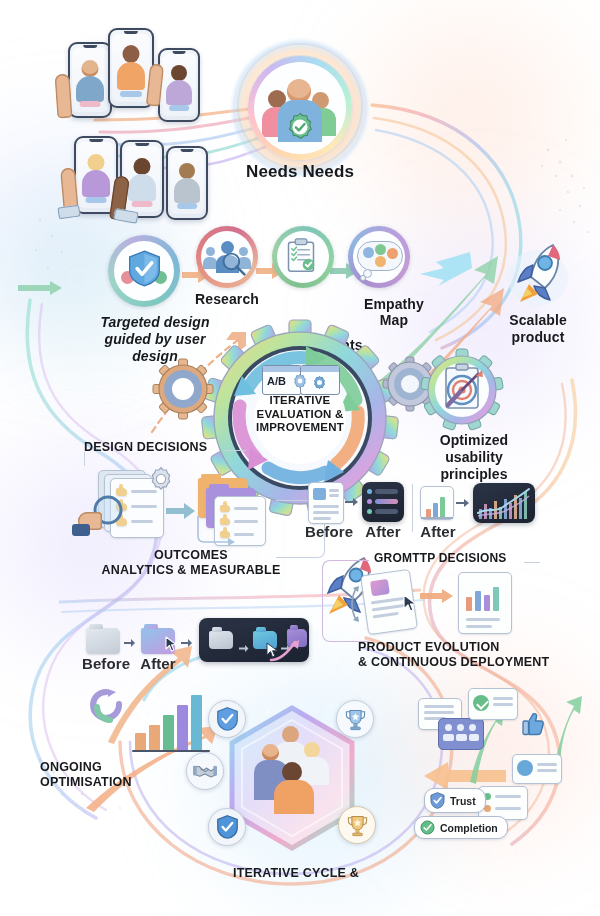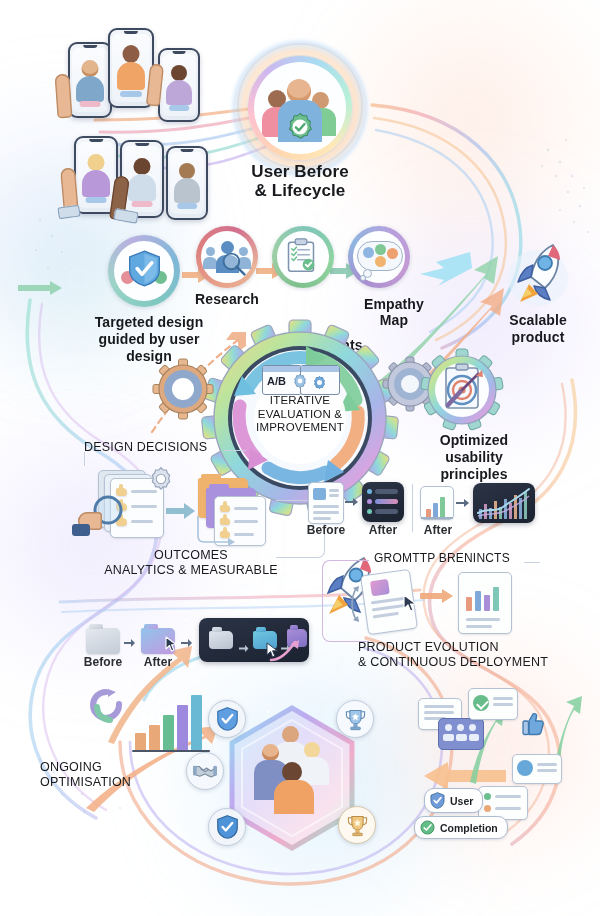--- a/index.html
+++ b/index.html
@@ -24,23 +24,23 @@
   .w5{left:140px;top:620px;width:360px;height:320px;background:radial-gradient(circle at 50% 50%, rgba(150,210,250,.30), rgba(255,255,255,0) 70%);}
   .w6{left:360px;top:600px;width:280px;height:300px;background:radial-gradient(circle at 50% 50%, rgba(255,175,150,.24), rgba(255,255,255,0) 70%);}
   .w7{left:-40px;top:160px;width:240px;height:240px;background:radial-gradient(circle at 50% 50%, rgba(160,230,220,.22), rgba(255,255,255,0) 70%);}
 
   
   .flow{position:absolute;left:0;top:0;width:600px;height:916px;pointer-events:none;}
 
   
   .lbl{position:absolute;color:#17191c;font-weight:700;line-height:1.12;letter-spacing:.1px;text-align:center;}
   .lbl.big{font-size:17px;}
-  .lbl.caps{font-weight:400;letter-spacing:.2px;}
+  .lbl.caps{font-weight:700;letter-spacing:.2px;}
   .lbl.sm{font-size:14px;font-weight:700;}
-  .lbl.xs{font-size:12px;font-weight:600;color:#2a2d31;}
+  .lbl.xs{font-size:15px;font-weight:600;color:#2a2d31;}
 
   
   .phone{position:absolute;border-radius:9px;background:linear-gradient(160deg,#f3f6fa,#e4eaf2);
          border:2.4px solid #3e4a60;box-shadow:0 2px 5px rgba(40,55,85,.22);}
   .phone .screen{position:absolute;left:2px;right:2px;top:4px;bottom:4px;border-radius:6px;
          background:linear-gradient(175deg,#fbfcfe,#eef3f9);overflow:hidden;}
   .phone .notch{position:absolute;left:50%;transform:translateX(-50%);top:1px;width:34%;height:3px;
          background:#3e4a60;border-radius:0 0 3px 3px;z-index:3;}
   .phone .btn{position:absolute;left:50%;transform:translateX(-50%);bottom:5px;width:58%;height:6px;border-radius:3px;}
   .avatar-head{position:absolute;left:50%;transform:translateX(-50%);border-radius:50%;}
@@ -323,22 +323,21 @@
       <div style="position:absolute;left:31px;top:50px;width:30px;height:30px;">
         <svg viewBox="0 0 40 40" width="30" height="30">
           <path d="M20 2 l4 3 h5 l1 5 4 3 -1 5 2 5 -4 3 -1 5 -5 1 -4 3 -5 -3 -5 -1 -1 -5 -4 -3 2 -5 -1 -5 4 -3 1 -5 h5 z" fill="#6bbf8f" stroke="#3f8a63" stroke-width="1.4" stroke-linejoin="round"></path>
           <circle cx="20" cy="20" r="10" fill="#ffffff"></circle>
           <path d="M14.5 20.5 l4 4 7.5 -8.5" fill="none" stroke="#4faa73" stroke-width="3.2" stroke-linecap="round" stroke-linejoin="round"></path>
         </svg>
       </div>
     </div>
   </div>
   <div class="lbl big" style="left:234px;top:162px;width:132px;">
-    <div>User Before</div>
-    <div>&amp; Lifecycle</div>
+    <div>Needs Needs</div>
   </div>
 
   <div class="ring" style="left:108px;top:235px;width:72px;height:72px;background:conic-gradient(from 160deg,#7fc8bf,#9dd4c8,#b8b0e0,#7fb8d8,#7fc8bf);">
     <div class="inner" style="width:60px;height:60px;position:relative;">
       <div style="position:absolute;left:7px;top:30px;width:13px;height:13px;border-radius:50%;background:#e58f98;"></div>
       <div style="position:absolute;left:40px;top:30px;width:13px;height:13px;border-radius:50%;background:#6fbf92;"></div>
       <svg viewBox="0 0 40 44" width="33" height="37" style="position:absolute;left:14px;top:9px;">
         <path d="M20 1 L38 8 V24 C38 34 29 41 20 43 C11 41 2 34 2 24 V8 Z" fill="#5fa8e0" stroke="#3a79b8" stroke-width="1.6"></path>
         <path d="M20 4 L35 10 V24 C35 32 27 38 20 40 Z" fill="#8cc4ee" opacity=".65"></path>
         <path d="M11 22 l6 7 12 -14" fill="none" stroke="#ffffff" stroke-width="4.2" stroke-linecap="round" stroke-linejoin="round"></path>
@@ -396,21 +395,21 @@
 
   <div class="lbl sm" style="left:187px;top:292px;width:80px;">
     <span>Research</span>
   </div>
   <div class="lbl sm" style="left:268px;top:290px;width:94px;margin-top:48px;">
     <span>Requirements</span>
   </div>
   <div class="lbl sm" style="left:348px;top:297px;width:92px;">
     <span>Empathy Map</span>
   </div>
-  <div class="lbl sm" style="left:82px;top:314px;width:134px;line-height:1.22;">
+  <div class="lbl sm" style="left:88px;top:314px;width:134px;line-height:1.22;font-style:italic;">
     <div>Targeted design</div>
     <div>guided by user design</div>
   </div>
 
   <svg width="76" height="76" style="position:absolute;left:500px;top:236px;" viewBox="0 0 76 76">
     <ellipse cx="38" cy="42" rx="30" ry="28" fill="#e8f2fb" opacity=".6"></ellipse>
     <path d="M52 10 C60 22 58 38 46 50 L34 42 C36 26 44 16 52 10 Z" fill="#fafcff" stroke="#5c7siemens" stroke-width="0"></path>
     <path d="M53 9 C62 21 59 39 45 52 L31 41 C34 24 43 14 53 9 Z" fill="#fbfdff" stroke="#6b84a4" stroke-width="1.8" stroke-linejoin="round"></path>
     <path d="M53 9 C58 13 60 19 60 24 L48 20 Z" fill="#e0687a"></path>
     <circle cx="45" cy="27" r="7" fill="#6fb4e4" stroke="#3f7cb0" stroke-width="1.8"></circle>
@@ -758,21 +757,21 @@
         <path d="M5,30 C16,24 22,30 30,24 C38,18 46,14 56,6" fill="none" stroke="#a9d8ee" stroke-width="2" stroke-linecap="round"></path>
         <path d="M5,33 C16,30 24,32 32,28 C40,24 48,20 56,13" fill="none" stroke="#cbb0ea" stroke-width="1.6" opacity=".8"></path>
       </svg>
     </div>
     <div class="lbl xs" style="left:418px;top:524px;width:40px;">
       <span>After</span>
     </div>
   </div>
 
   <div class="lbl caps" style="left:374px;top:552px;width:160px;font-size:12px;text-align:left;">
-    <span>GROMTTP BRENINCTS</span>
+    <span>GROMTTP DECISIONS</span>
   </div>
   <div class="connector" style="left:524px;top:562px;width:16px;height:0;border-width:0 0 1.3px 0;"></div>
 
   <svg width="66" height="66" style="position:absolute;left:318px;top:552px;" viewBox="0 0 66 66">
     <path d="M46 6 C55 18 51 36 37 48 L23 36 C26 20 36 11 46 6 Z" fill="#fbfdff" stroke="#6b84a4" stroke-width="1.8" stroke-linejoin="round"></path>
     <path d="M46 6 C51 10 53 16 53 21 L42 17 Z" fill="#e0687a"></path>
     <circle cx="38" cy="23" r="6.5" fill="#6fb4e4" stroke="#3f7cb0" stroke-width="1.8"></circle>
     <path d="M23 36 L10 41 C13 31 18 26 25 24 Z" fill="#5b7fc4" stroke="#3f5f9e" stroke-width="1.4"></path>
     <path d="M37 48 L42 60 C33 58 28 53 26 46 Z" fill="#5b7fc4" stroke="#3f5f9e" stroke-width="1.4"></path>
     <path d="M21 43 L11 62 L30 53 Z" fill="#f2a23c"></path>
@@ -915,20 +914,21 @@
       <path d="M7 3 H23 V13 C23 19 19 22 15 22 C11 22 7 19 7 13 Z" fill="#f0c77f" stroke="#b88f48" stroke-width="1.5"></path>
       <path d="M7 5 H2 V9 C2 13 5 15 8 15" fill="none" stroke="#b88f48" stroke-width="1.5"></path>
       <path d="M23 5 H28 V9 C28 13 25 15 22 15" fill="none" stroke="#b88f48" stroke-width="1.5"></path>
       <rect x="12" y="22" width="6" height="5" fill="#e2b56e"></rect>
       <rect x="8" y="27" width="14" height="3.5" rx="1.4" fill="#e2b56e" stroke="#b88f48" stroke-width="1.2"></rect>
       <path d="M15 7 l1.6 3.3 3.6 .5 -2.6 2.5 .6 3.6 -3.2 -1.7 -3.2 1.7 .6 -3.6 -2.6 -2.5 3.6 -.5 Z" fill="#fff6e0"></path>
     </svg>
   </div>
 
   <div class="lbl caps" style="left:196px;top:866px;width:200px;font-size:12.5px;line-height:1.2;">
+    <div>ITERATIVE CYCLE &amp;</div>
   </div>
 
   <div>
     <div class="card" style="left:418px;top:698px;width:42px;height:30px;border-radius:5px;">
       <div class="line" style="left:5px;top:6px;width:30px;height:2.6px;"></div>
       <div class="line" style="left:5px;top:12px;width:30px;height:2.6px;"></div>
       <div class="line" style="left:5px;top:18px;width:22px;height:2.6px;"></div>
     </div>
     <div style="position: absolute;left:438px;top:718px;width:44px;height:30px;background:#7f8fcf;border:1.4px solid #5f6fae;border-radius:5px;">
       <div style="position:absolute;left:6px;top:5px;width:7px;height:7px;border-radius:50%;background:#e8eefa;"></div>
@@ -959,21 +959,21 @@
       <div style="position:absolute;left:5px;top:18px;width:7px;height:7px;border-radius:50%;background:#e8a878;"></div>
       <div class="line" style="left:16px;top:20px;width:26px;height:2.6px;"></div>
     </div>
   </div>
 
   <div class="chip" style="left:424px;top:788px;">
     <svg viewBox="0 0 22 26" width="15" height="17">
       <path d="M11 1 L21 5 V13 C21 20 16 24 11 25 C6 24 1 20 1 13 V5 Z" fill="#6f9bd8" stroke="#43709f" stroke-width="1.4"></path>
       <path d="M6 13 l3.4 3.6 6.8 -8" fill="none" stroke="#ffffff" stroke-width="2.6" stroke-linecap="round" stroke-linejoin="round"></path>
     </svg>
-    <span>User</span>
+    <span>Trust</span>
   </div>
   <div class="chip" style="left:414px;top:816px;">
     <svg viewBox="0 0 24 24" width="15" height="15">
       <circle cx="12" cy="12" r="10.5" fill="#63bd86" stroke="#3e8f5f" stroke-width="1.4"></circle>
       <path d="M6.6 12.4 l3.6 3.6 7.4 -8.4" fill="none" stroke="#ffffff" stroke-width="2.6" stroke-linecap="round" stroke-linejoin="round"></path>
     </svg>
     <span>Completion</span>
   </div>
 
 </div>

